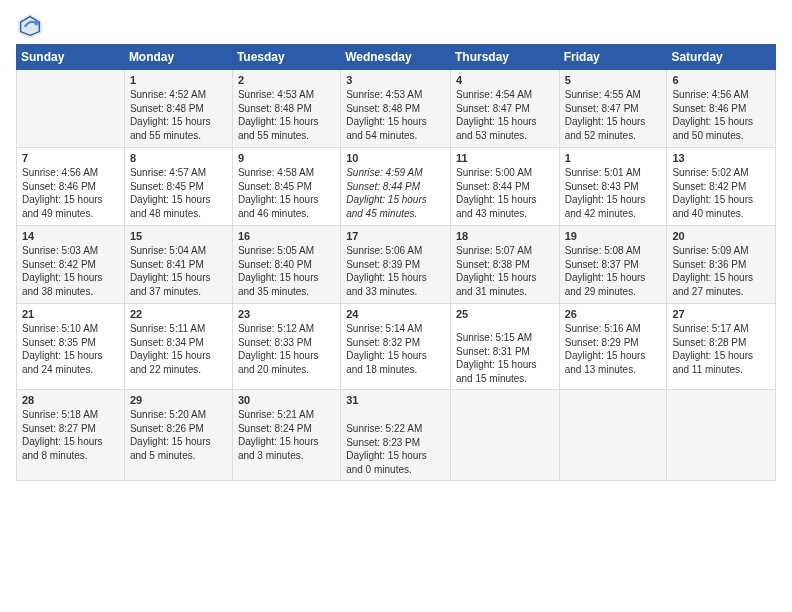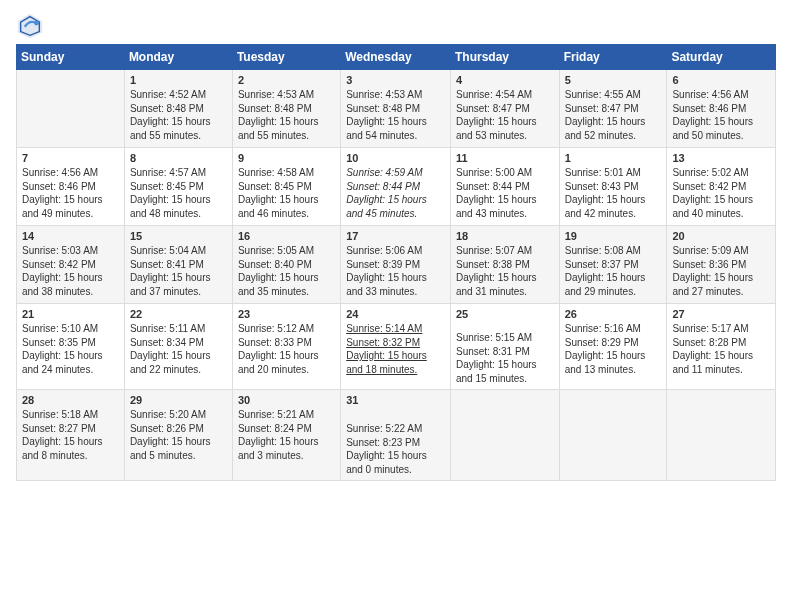--- a/index.html
+++ b/index.html
@@ -299,21 +299,21 @@
           </td>
           <td>
             <span class="day-number">23</span>
             <div class="cell-content" style="white-space: pre-line;">Sunrise: 5:12 AM
 Sunset: 8:33 PM
 Daylight: 15 hours
 and 20 minutes.</div>
           </td>
           <td>
             <span class="day-number">24</span>
-            <div class="cell-content" style="white-space: pre-line; text-decoration: underline;">Sunrise: 5:14 AM
+            <div class="cell-content" style="white-space: pre-line;">Sunrise: 5:14 AM
 Sunset: 8:32 PM
 Daylight: 15 hours
 and 18 minutes.</div>
           </td>
           <td>
             <span class="day-number">25</span>
             <div class="cell-content" style="white-space: pre-line; margin-top: 11px;">Sunrise: 5:15 AM
 Sunset: 8:31 PM
 Daylight: 15 hours
 and 15 minutes.</div>

